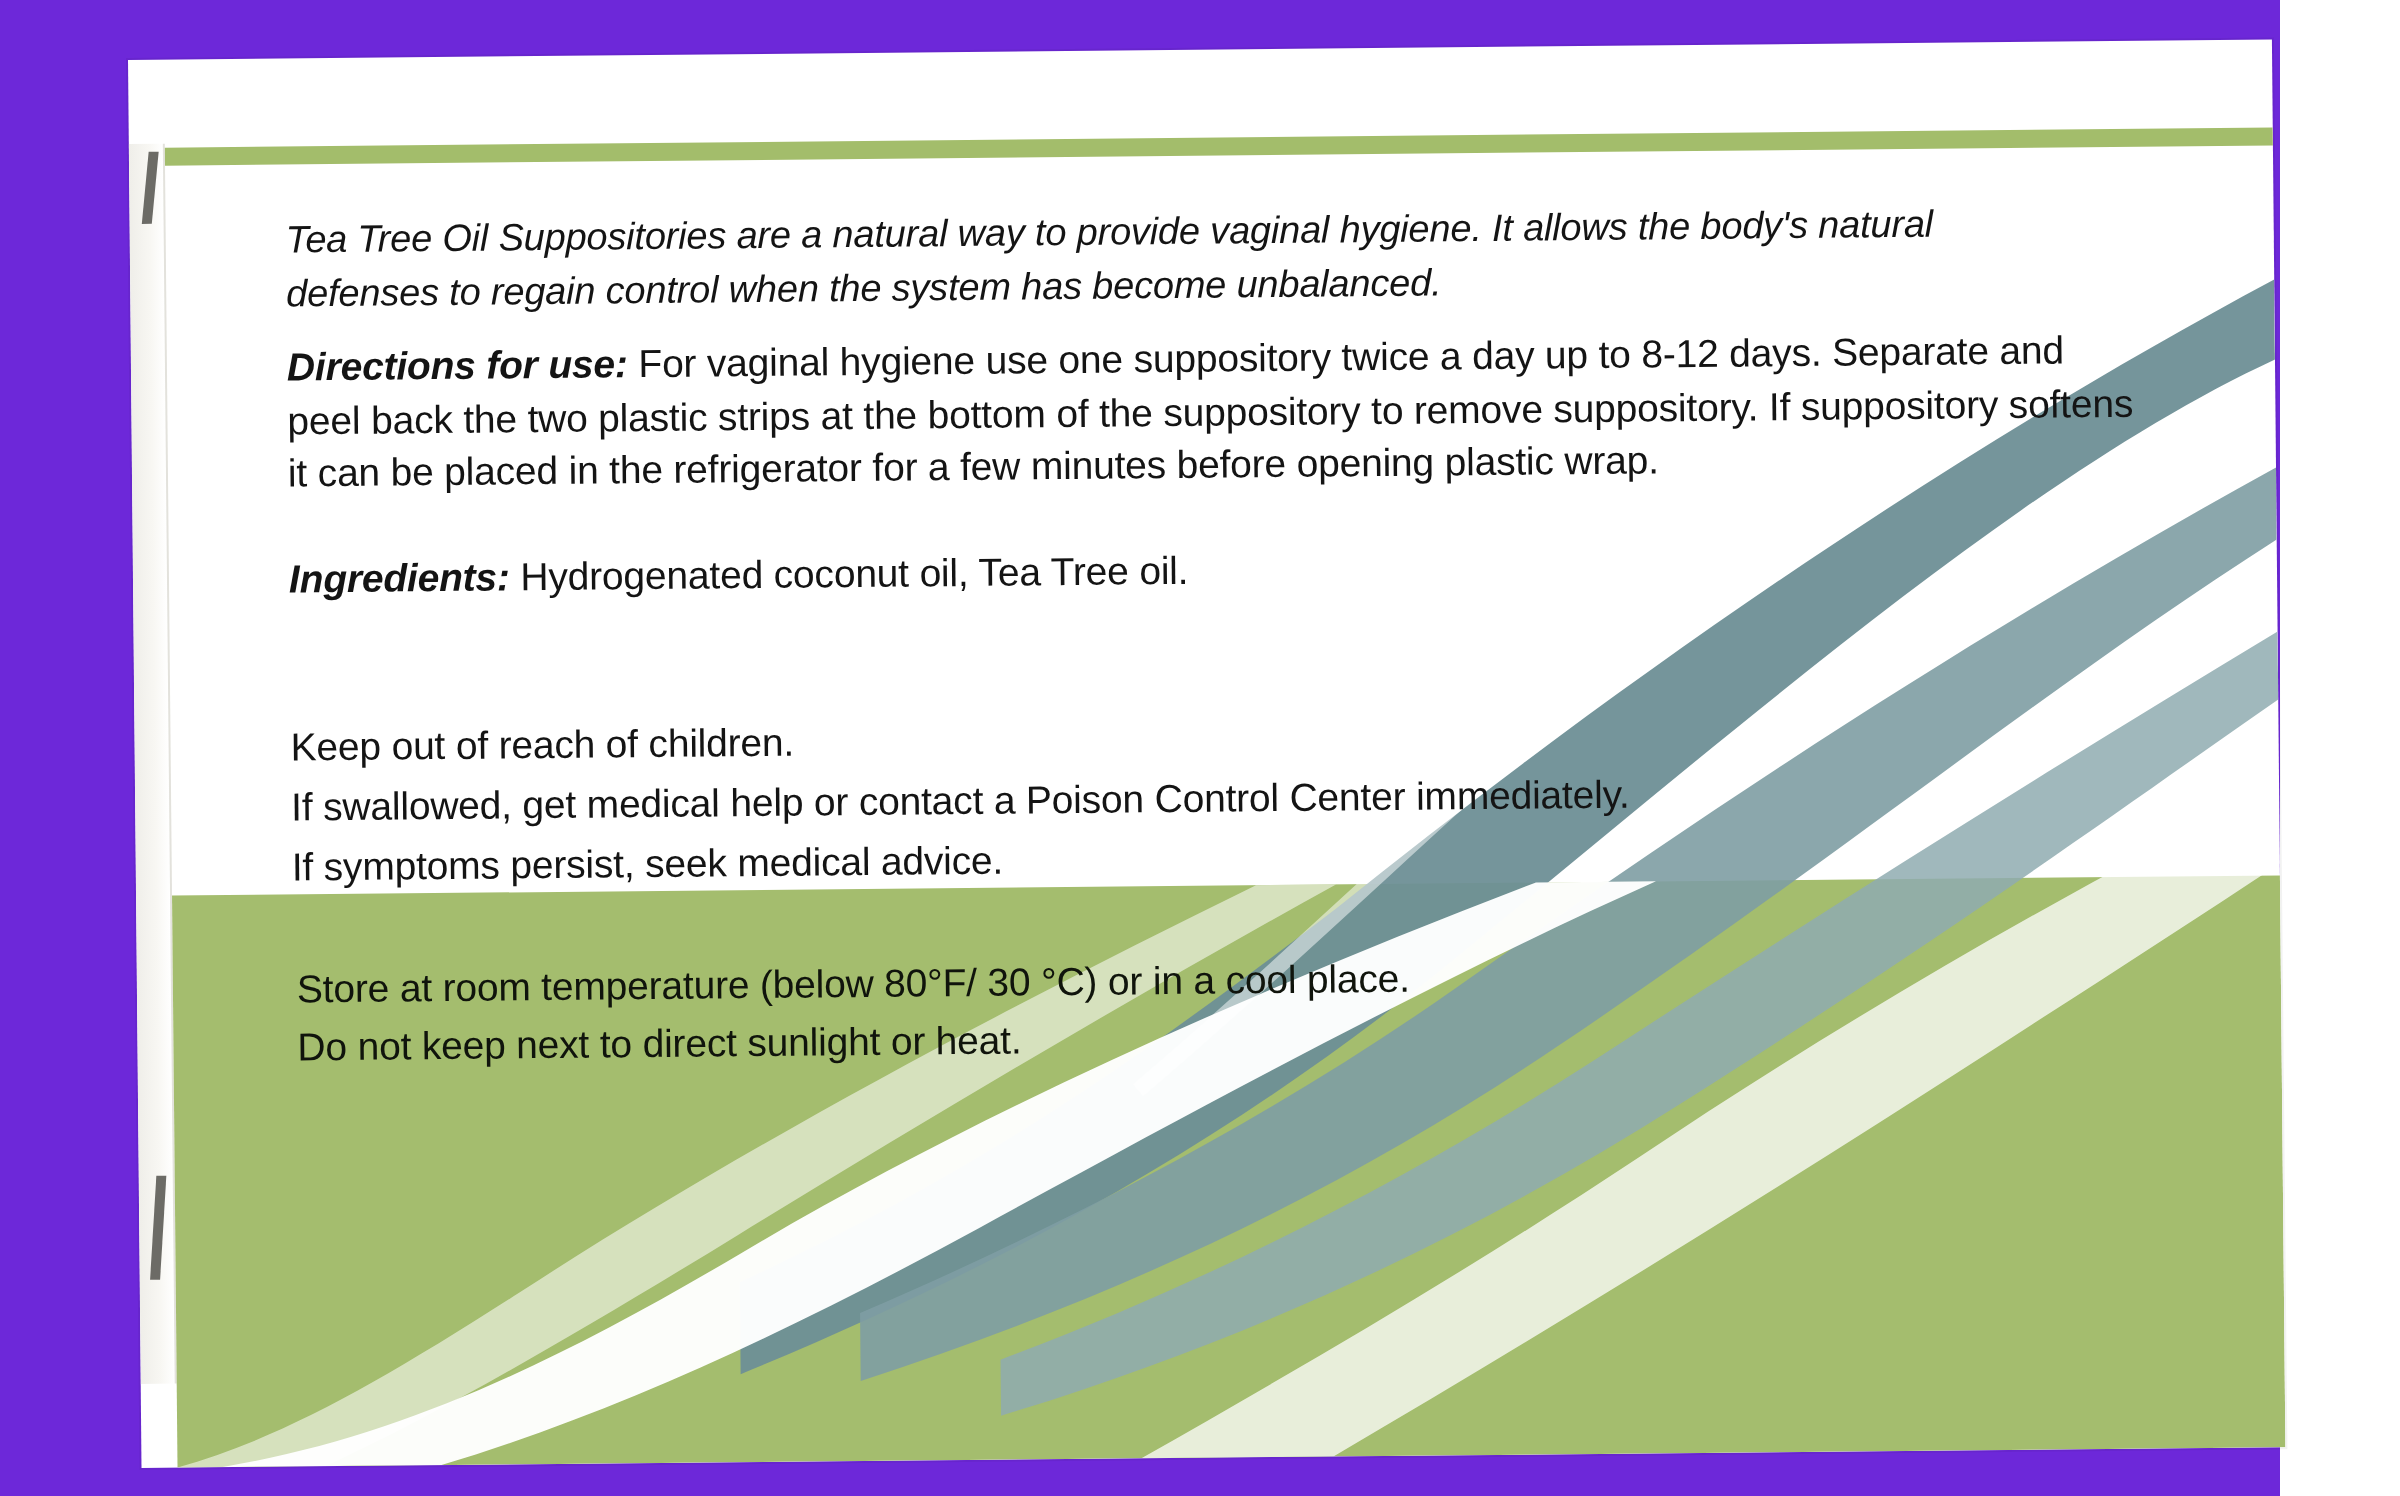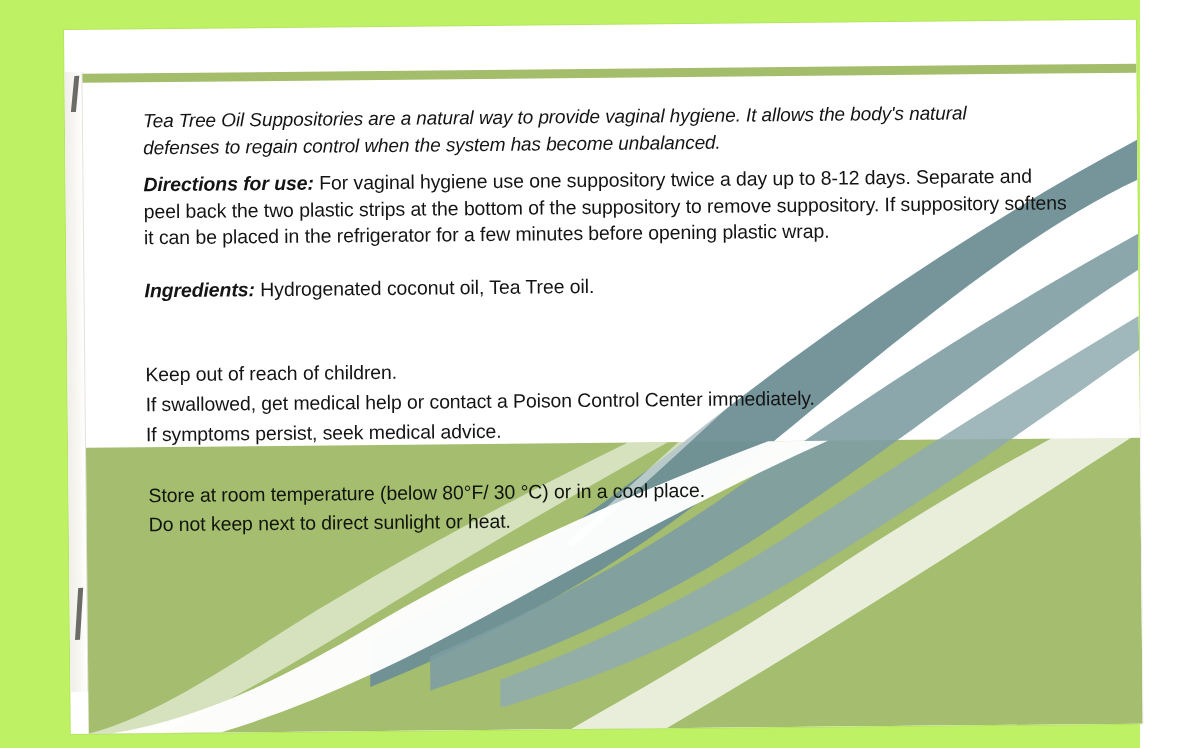--- a/index.html
+++ b/index.html
@@ -13,21 +13,21 @@
     font-family: "Liberation Sans", sans-serif;
     overflow: hidden;
   }
 
   #product-box {
     position: absolute;
     left: 0;
     top: 0;
     width: 1140px;
     height: 748px;
-    background: #bef264;
+    background: #6d28d9;
   }
 
   
   .carton {
     position: absolute;
     left: 64px;
     top: 30px;
     width: 1072px;
     height: 704px;
     background: #ffffff;

